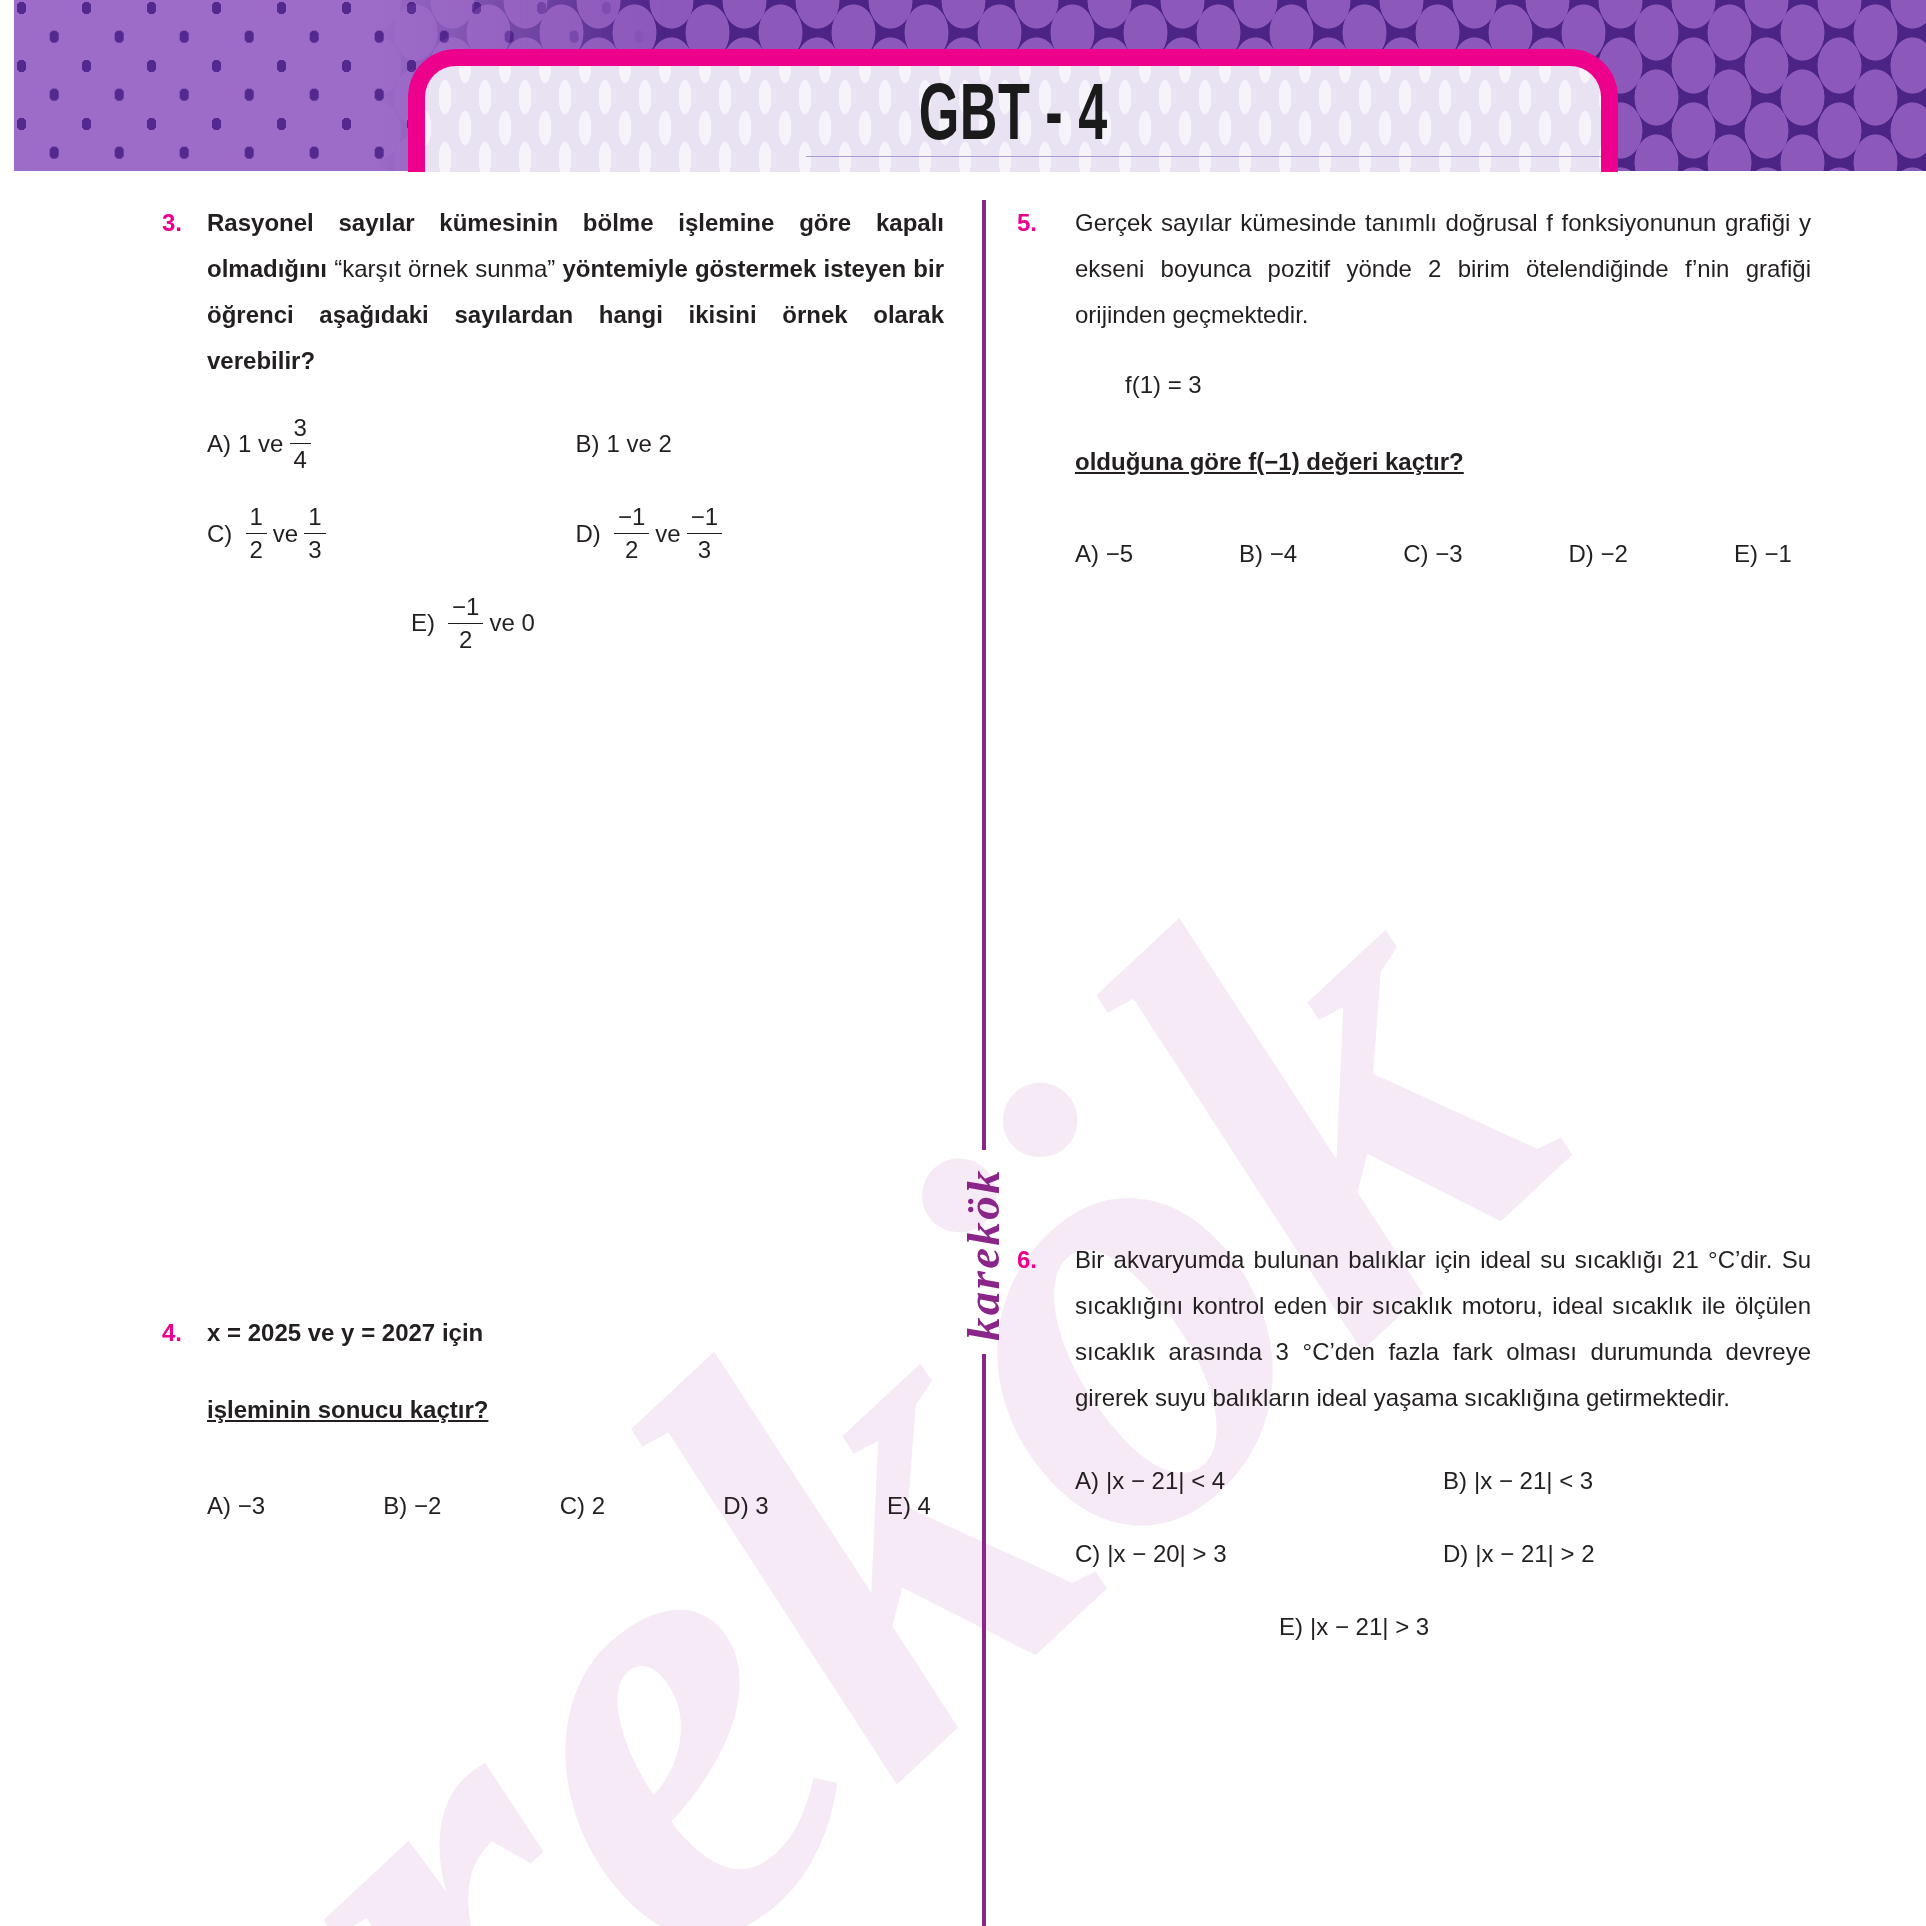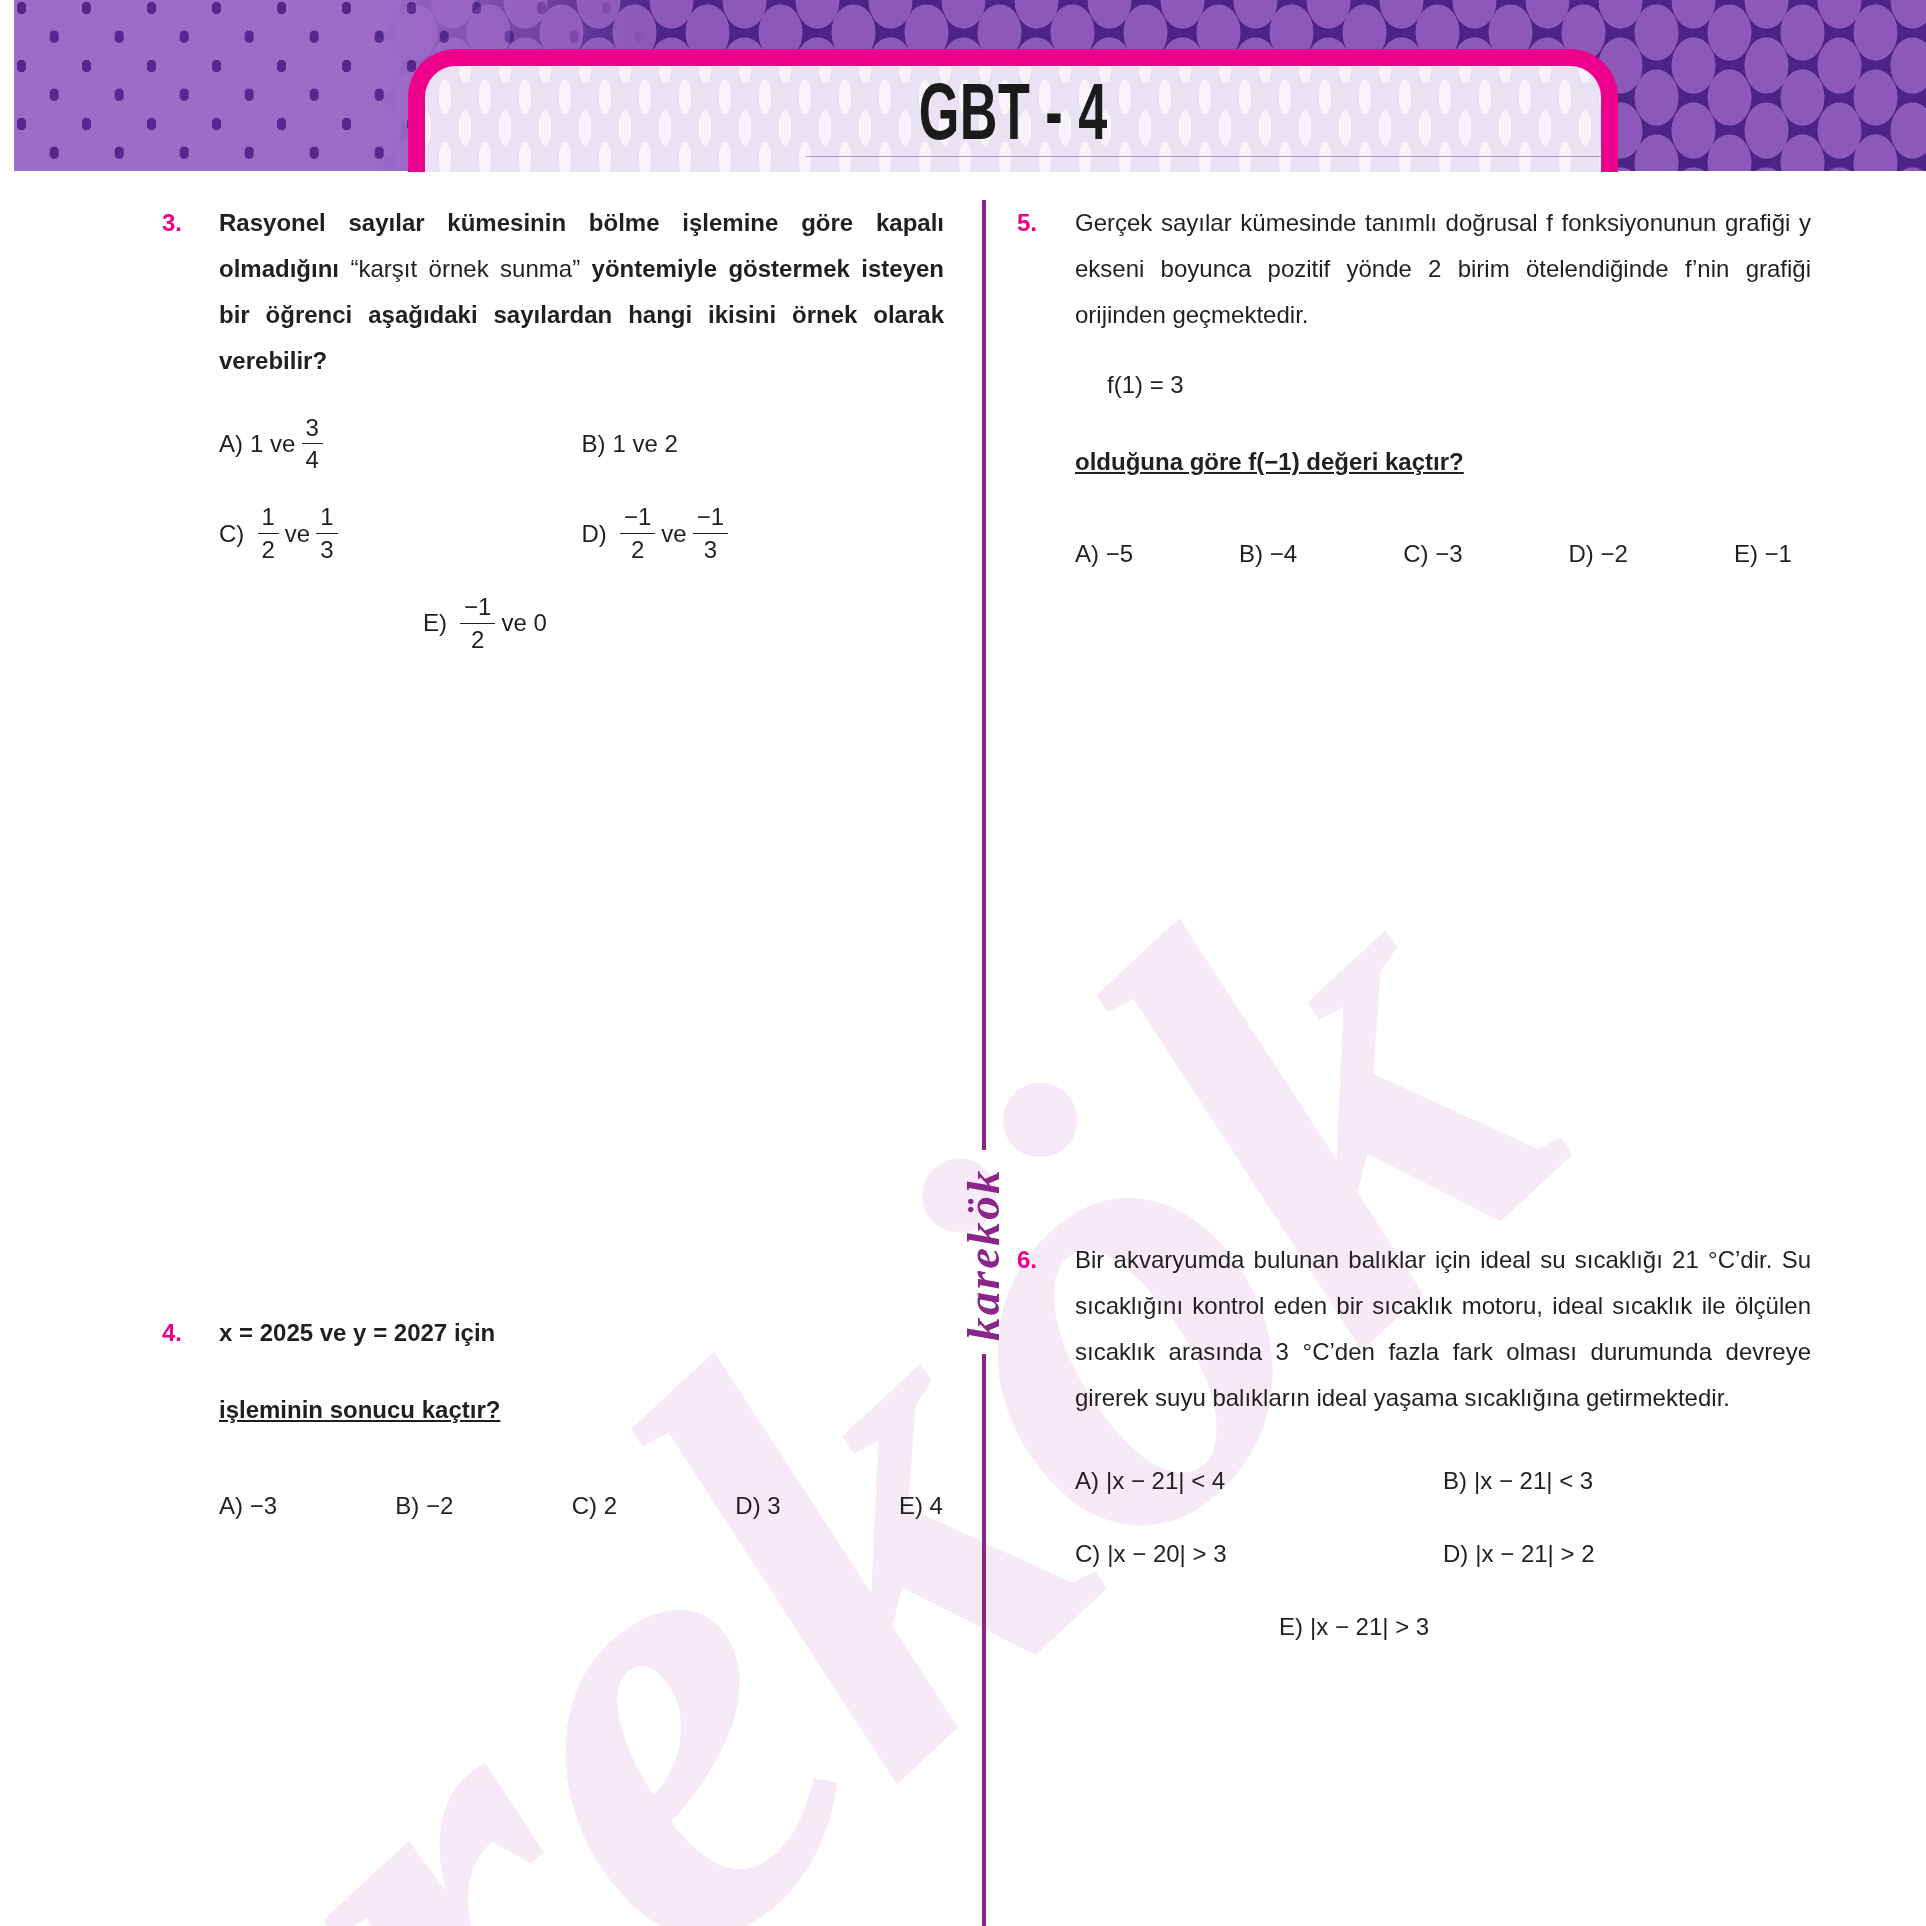--- a/index.html
+++ b/index.html
@@ -48,21 +48,21 @@
   .vline.seg2{top:1354px;height:1004px;}
   .divider-label{position:absolute;left:943px;top:1158px;height:193px;width:81px;z-index:2;
         display:flex;align-items:center;justify-content:center;
         writing-mode:vertical-rl;transform:rotate(180deg);
         font-family:"Liberation Serif",serif;font-style:italic;font-weight:bold;
         font-size:47px;line-height:1;letter-spacing:2.3px;color:#8a2589;}
 
   
   .qblock{position:absolute;z-index:2;}
   .qnum{position:absolute;left:0;top:0;color:#ec008c;font-weight:bold;}
-  .qcontent{margin-left:57px;}
+  .qcontent{margin-left:45px;}
   .qcontent.narrow{margin-left:58px;}
   p{margin:0;}
   .justify{text-align:justify;}
   .b{font-weight:bold;}
   .given{margin:24px 0 0 23px;}
   .qline{margin-top:31px;text-decoration:underline;}
   .sup{font-size:16px;position:relative;top:-10.8px;}
 
   .row{display:flex;margin-top:30px;align-items:center;}
   .cell{width:389px;display:flex;align-items:center;}
@@ -164,21 +164,21 @@
         <span class="optxt"><span>D)</span> <span>3</span></span>
         <span class="optxt"><span>E)</span> <span>4</span></span>
       </div>
     </div>
   </div>
 
   <div class="qblock" style="left:1017px;top:200px;width:794px;">
     <span class="qnum">5.</span>
     <div class="qcontent narrow">
       <p class="justify">Gerçek sayılar kümesinde tanımlı doğrusal f fonksiyonunun grafiği y ekseni boyunca pozitif yönde 2 birim ötelendiğinde f’nin grafiği orijinden geçmektedir.</p>
-      <p class="given" style="margin-left:32px;">f(1) = 3</p>
+      <p class="given" style="margin-left:50px;">f(1) = 3</p>
       <p class="b qline">olduğuna göre f(−1) değeri kaçtır?</p>
       <div class="spread" style="width:717px;margin-top:46px;">
         <span class="optxt"><span>A)</span> <span>−5</span></span>
         <span class="optxt"><span>B)</span> <span>−4</span></span>
         <span class="optxt"><span>C)</span> <span>−3</span></span>
         <span class="optxt"><span>D)</span> <span>−2</span></span>
         <span class="optxt"><span>E)</span> <span>−1</span></span>
       </div>
     </div>
   </div>

